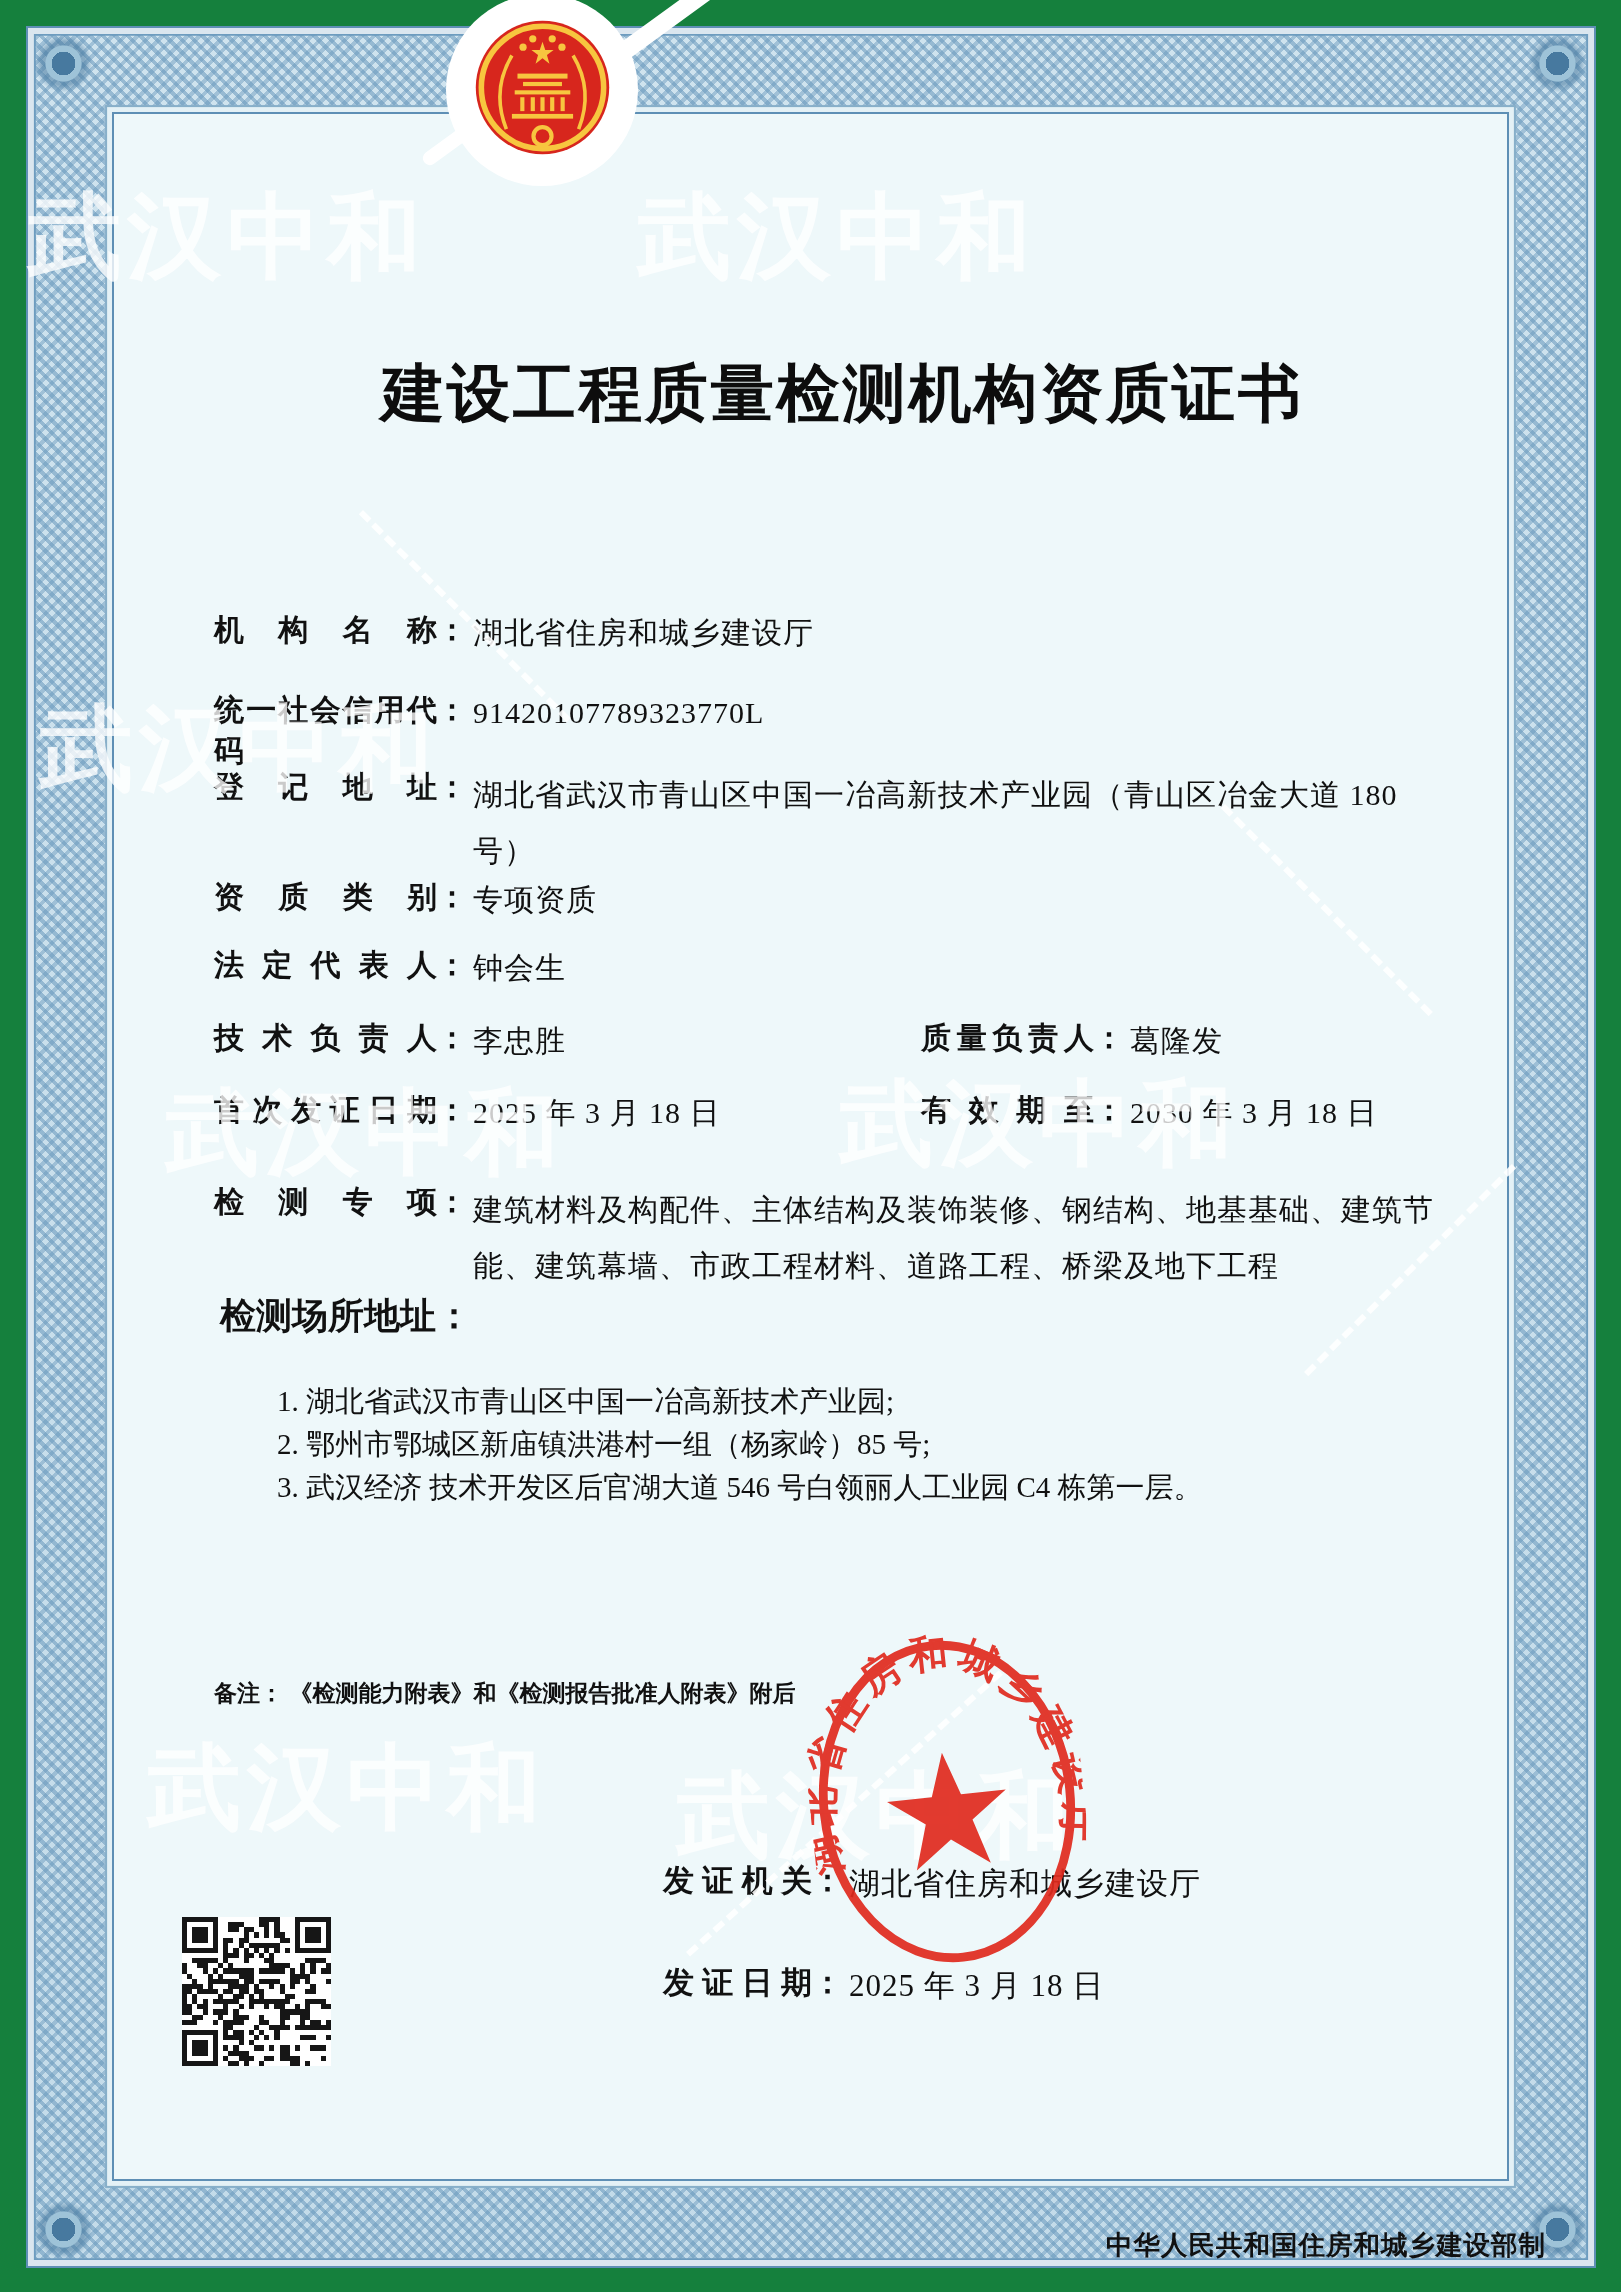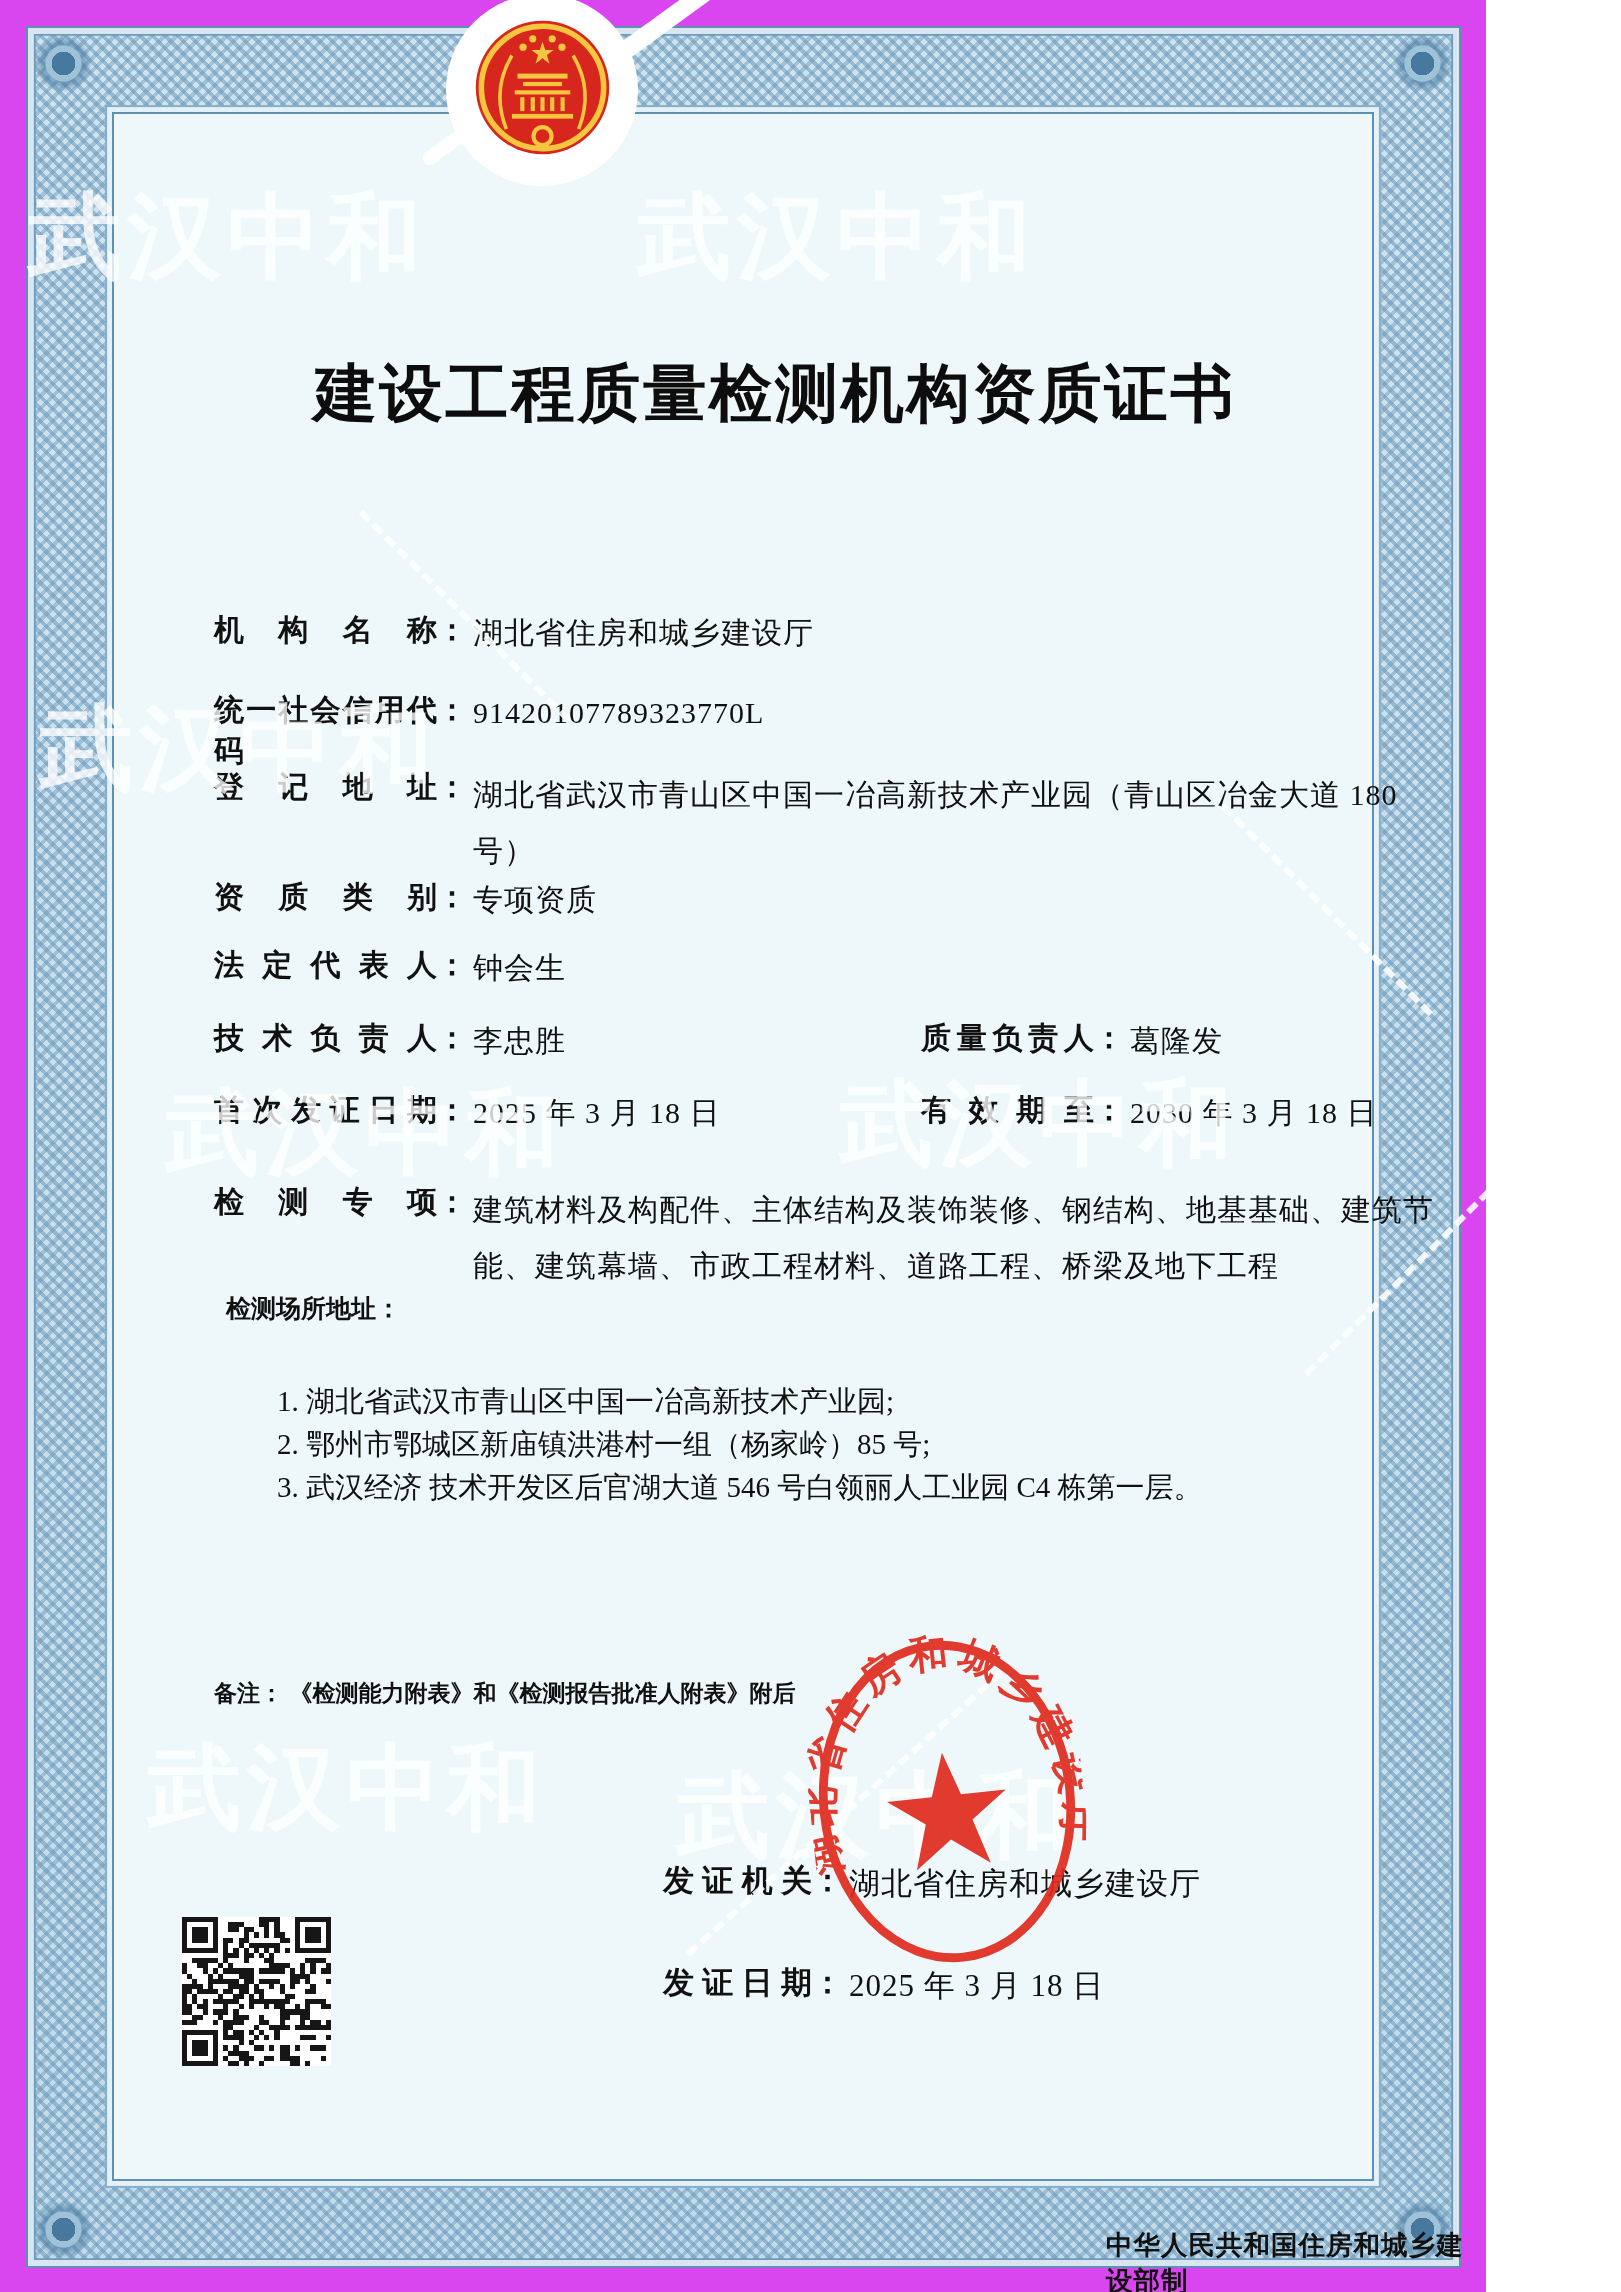--- a/index.html
+++ b/index.html
@@ -1,16 +1,16 @@
 <!DOCTYPE html>
 <html><head>
 <meta charset="utf-8">
 <style>
   html,body{margin:0;padding:0;background:#ffffff;}
-  .page{position:relative;width:1486px;height:2293px;background:#d946ef;overflow:hidden;
+  .page{position:relative;width:1621px;height:2293px;background:#15803d;overflow:hidden;
         font-family:"Liberation Sans","DejaVu Sans",sans-serif;}
 
   
   .band{position:absolute;inset:25.5px;border:2.9px solid #5e8fb5;
     background:
       repeating-linear-gradient(45deg, rgba(104,152,188,.55) 0 3.9px, rgba(255,255,255,0) 3.9px 8.8px),
       repeating-linear-gradient(-45deg, rgba(104,152,188,.45) 0 3.9px, rgba(255,255,255,0) 3.9px 8.8px),
       linear-gradient(#cfe3ee,#c3dbe9);
     box-shadow: inset 0 0 0 5.9px rgba(255,255,255,.75), inset 0 0 0 7.8px #6d9cbf;}
   .band-cover{position:absolute;inset:112px;background:#eef8fa;border:2px solid #5e8fb5;
@@ -41,21 +41,21 @@
   .number-line .lbl{font-weight:bold;}
   .serif{font-family:"Liberation Serif","DejaVu Serif",serif;}
 
   .frow{position:absolute;z-index:5;font-size:30px;color:#111;display:flex;align-items:flex-start;margin-top:16px;}
   .flabel{display:inline-block;width:223px;font-weight:bold;text-align:justify;text-align-last:justify;flex:none;}
   .flabel.narrow{width:173px;}
   .fcolon{font-weight:bold;flex:none;margin-right:5.9px;}
   .fvalue{font-family:"Liberation Serif","DejaVu Serif",serif;letter-spacing:1px;line-height:1.55;}
   .wide-val{width:965px;line-height:56px;}
 
-  .site-label{position:absolute;left:226px;top:1292px;z-index:5;font-size:25px;font-weight:bold;color:#111;}
+  .site-label{position:absolute;left:220px;top:1292px;z-index:5;font-size:36px;font-weight:bold;color:#111;}
   .site-list{position:absolute;left:277px;top:1345px;width:1000px;z-index:5;
      font-family:"Liberation Serif","DejaVu Serif",serif;font-size:29px;color:#111;line-height:41px;margin-top:36px;}
   .site-item{padding-left:37px;text-indent:-37px;margin-bottom:2px;}
 
   .remark{position:absolute;left:214px;top:1678px;z-index:5;font-size:23px;font-weight:bold;color:#111;}
 
   .qr{position:absolute;left:182px;top:1917px;width:149px;height:149px;z-index:5;}
 
   .issue-row{position:absolute;left:663px;z-index:5;font-size:31px;color:#111;display:flex;align-items:flex-start;}
   .issue-row .flabel{width:149px;}

